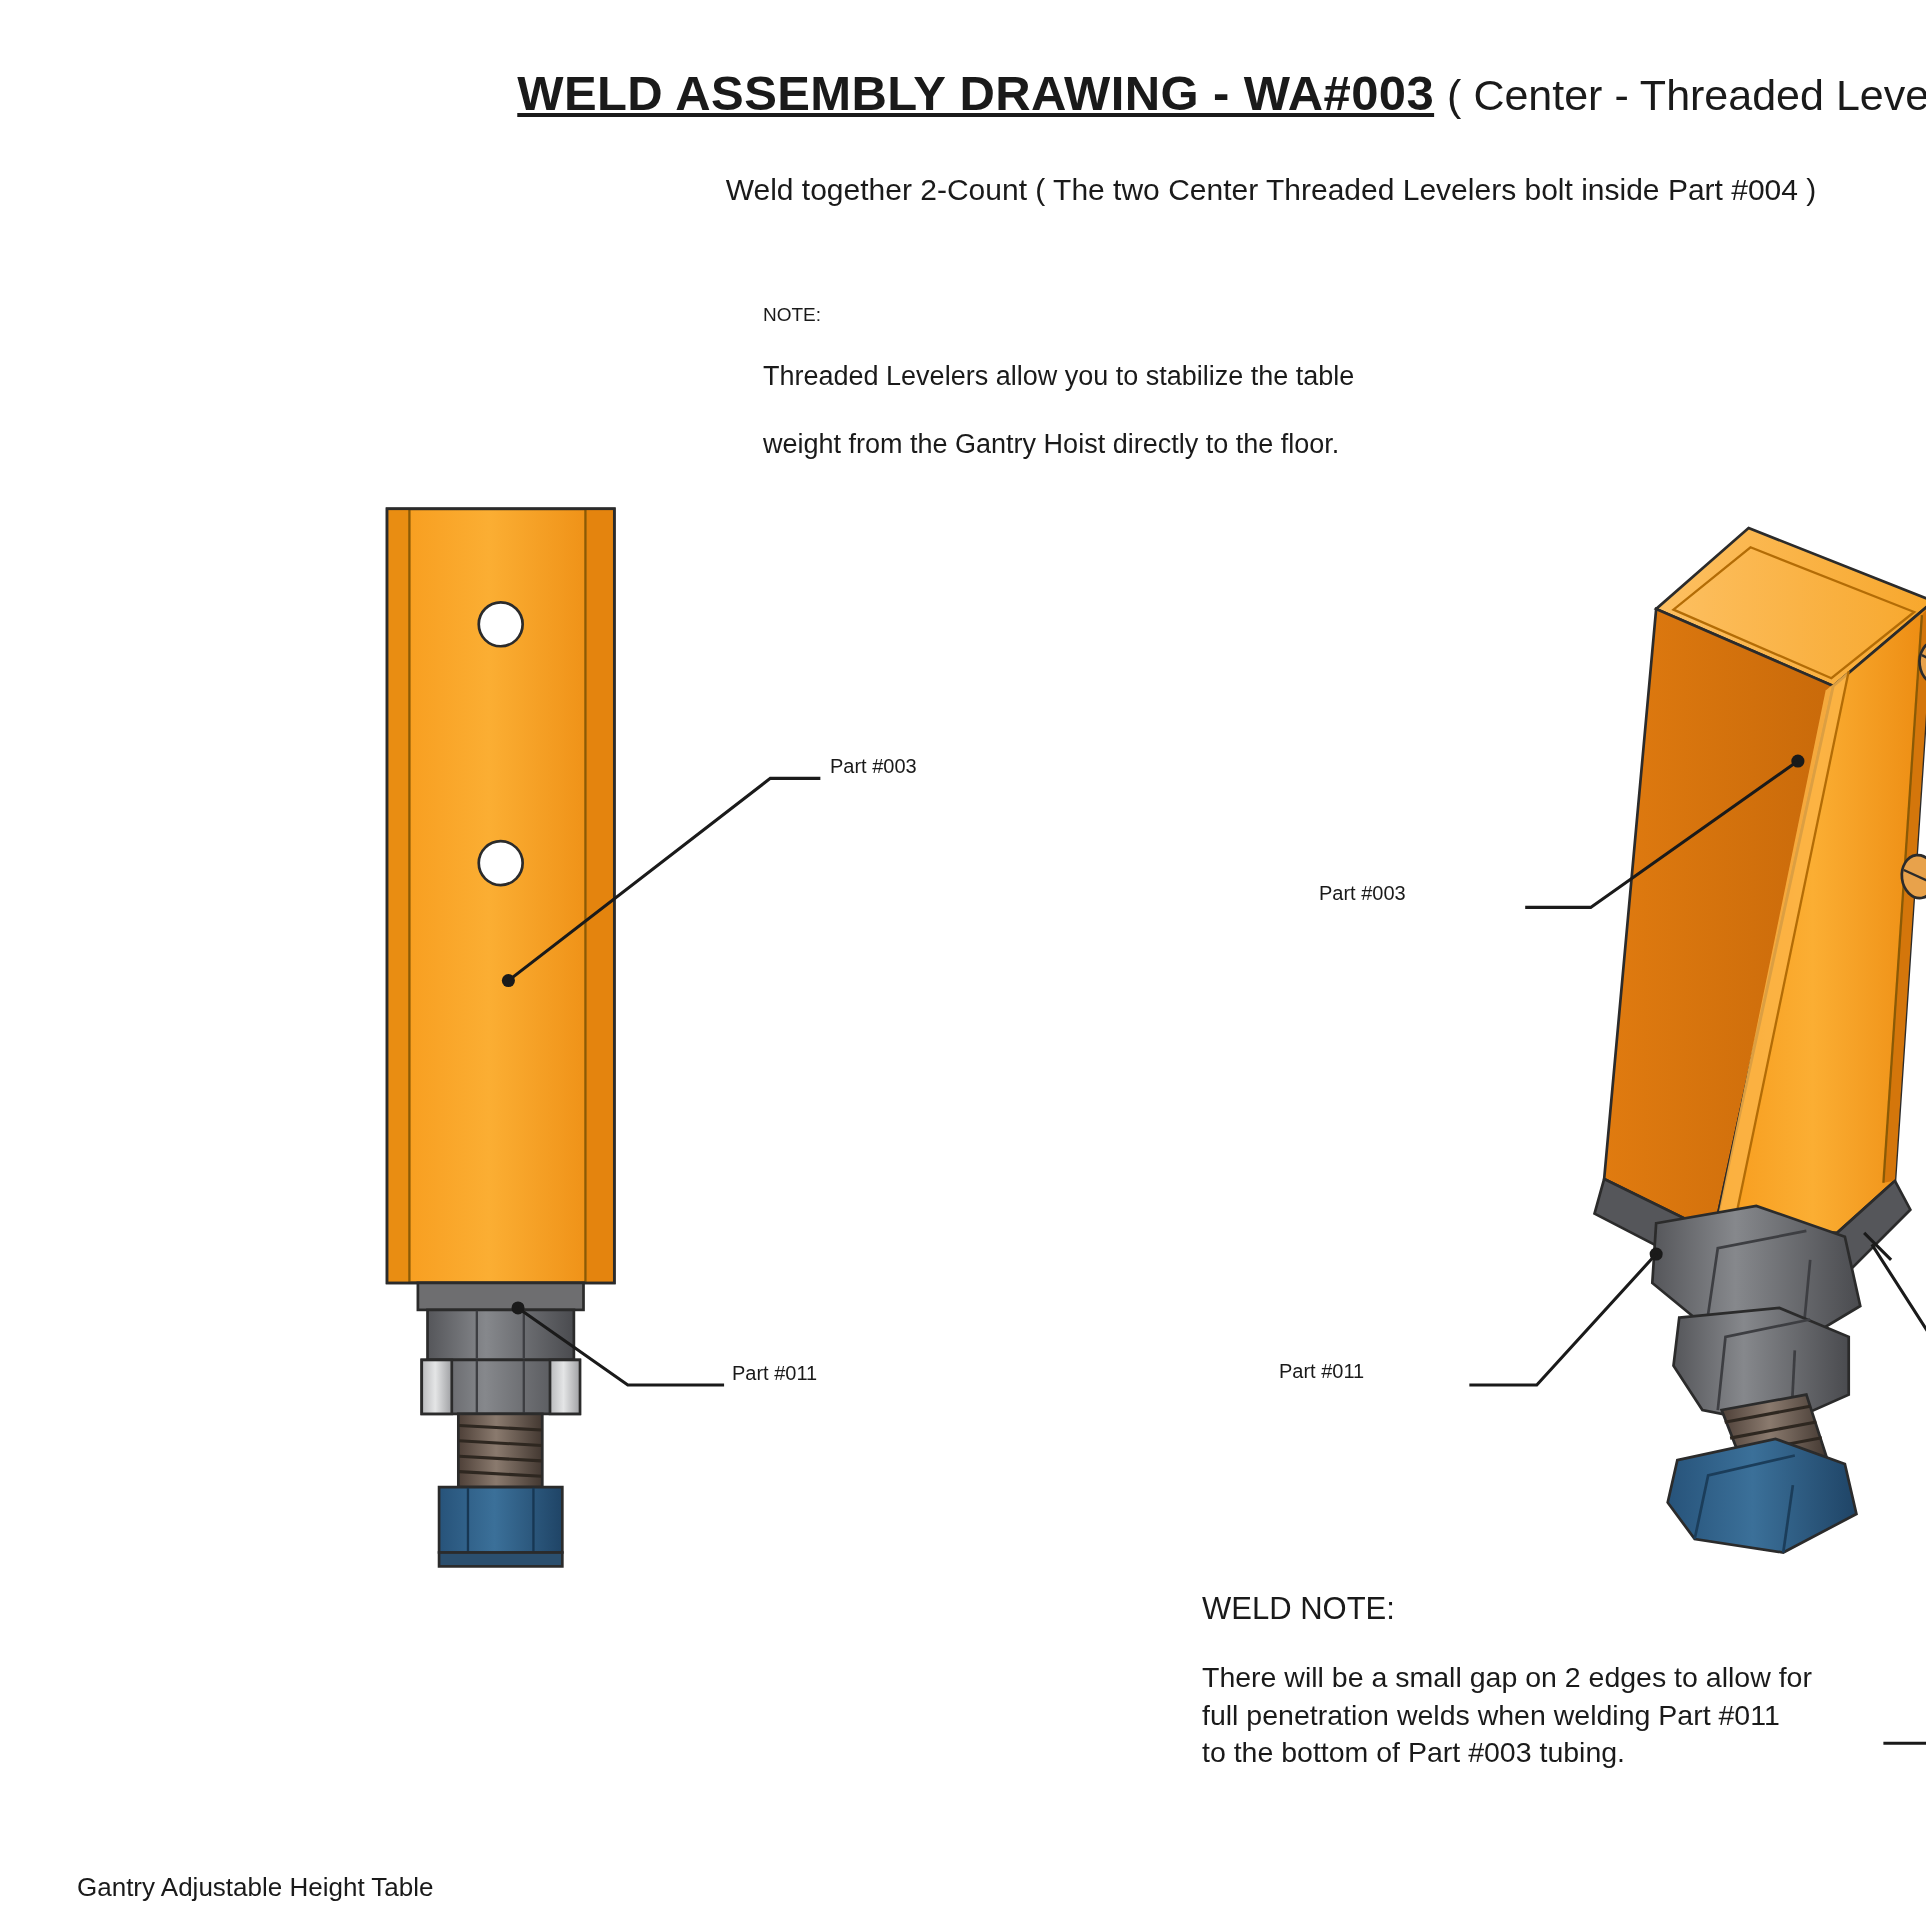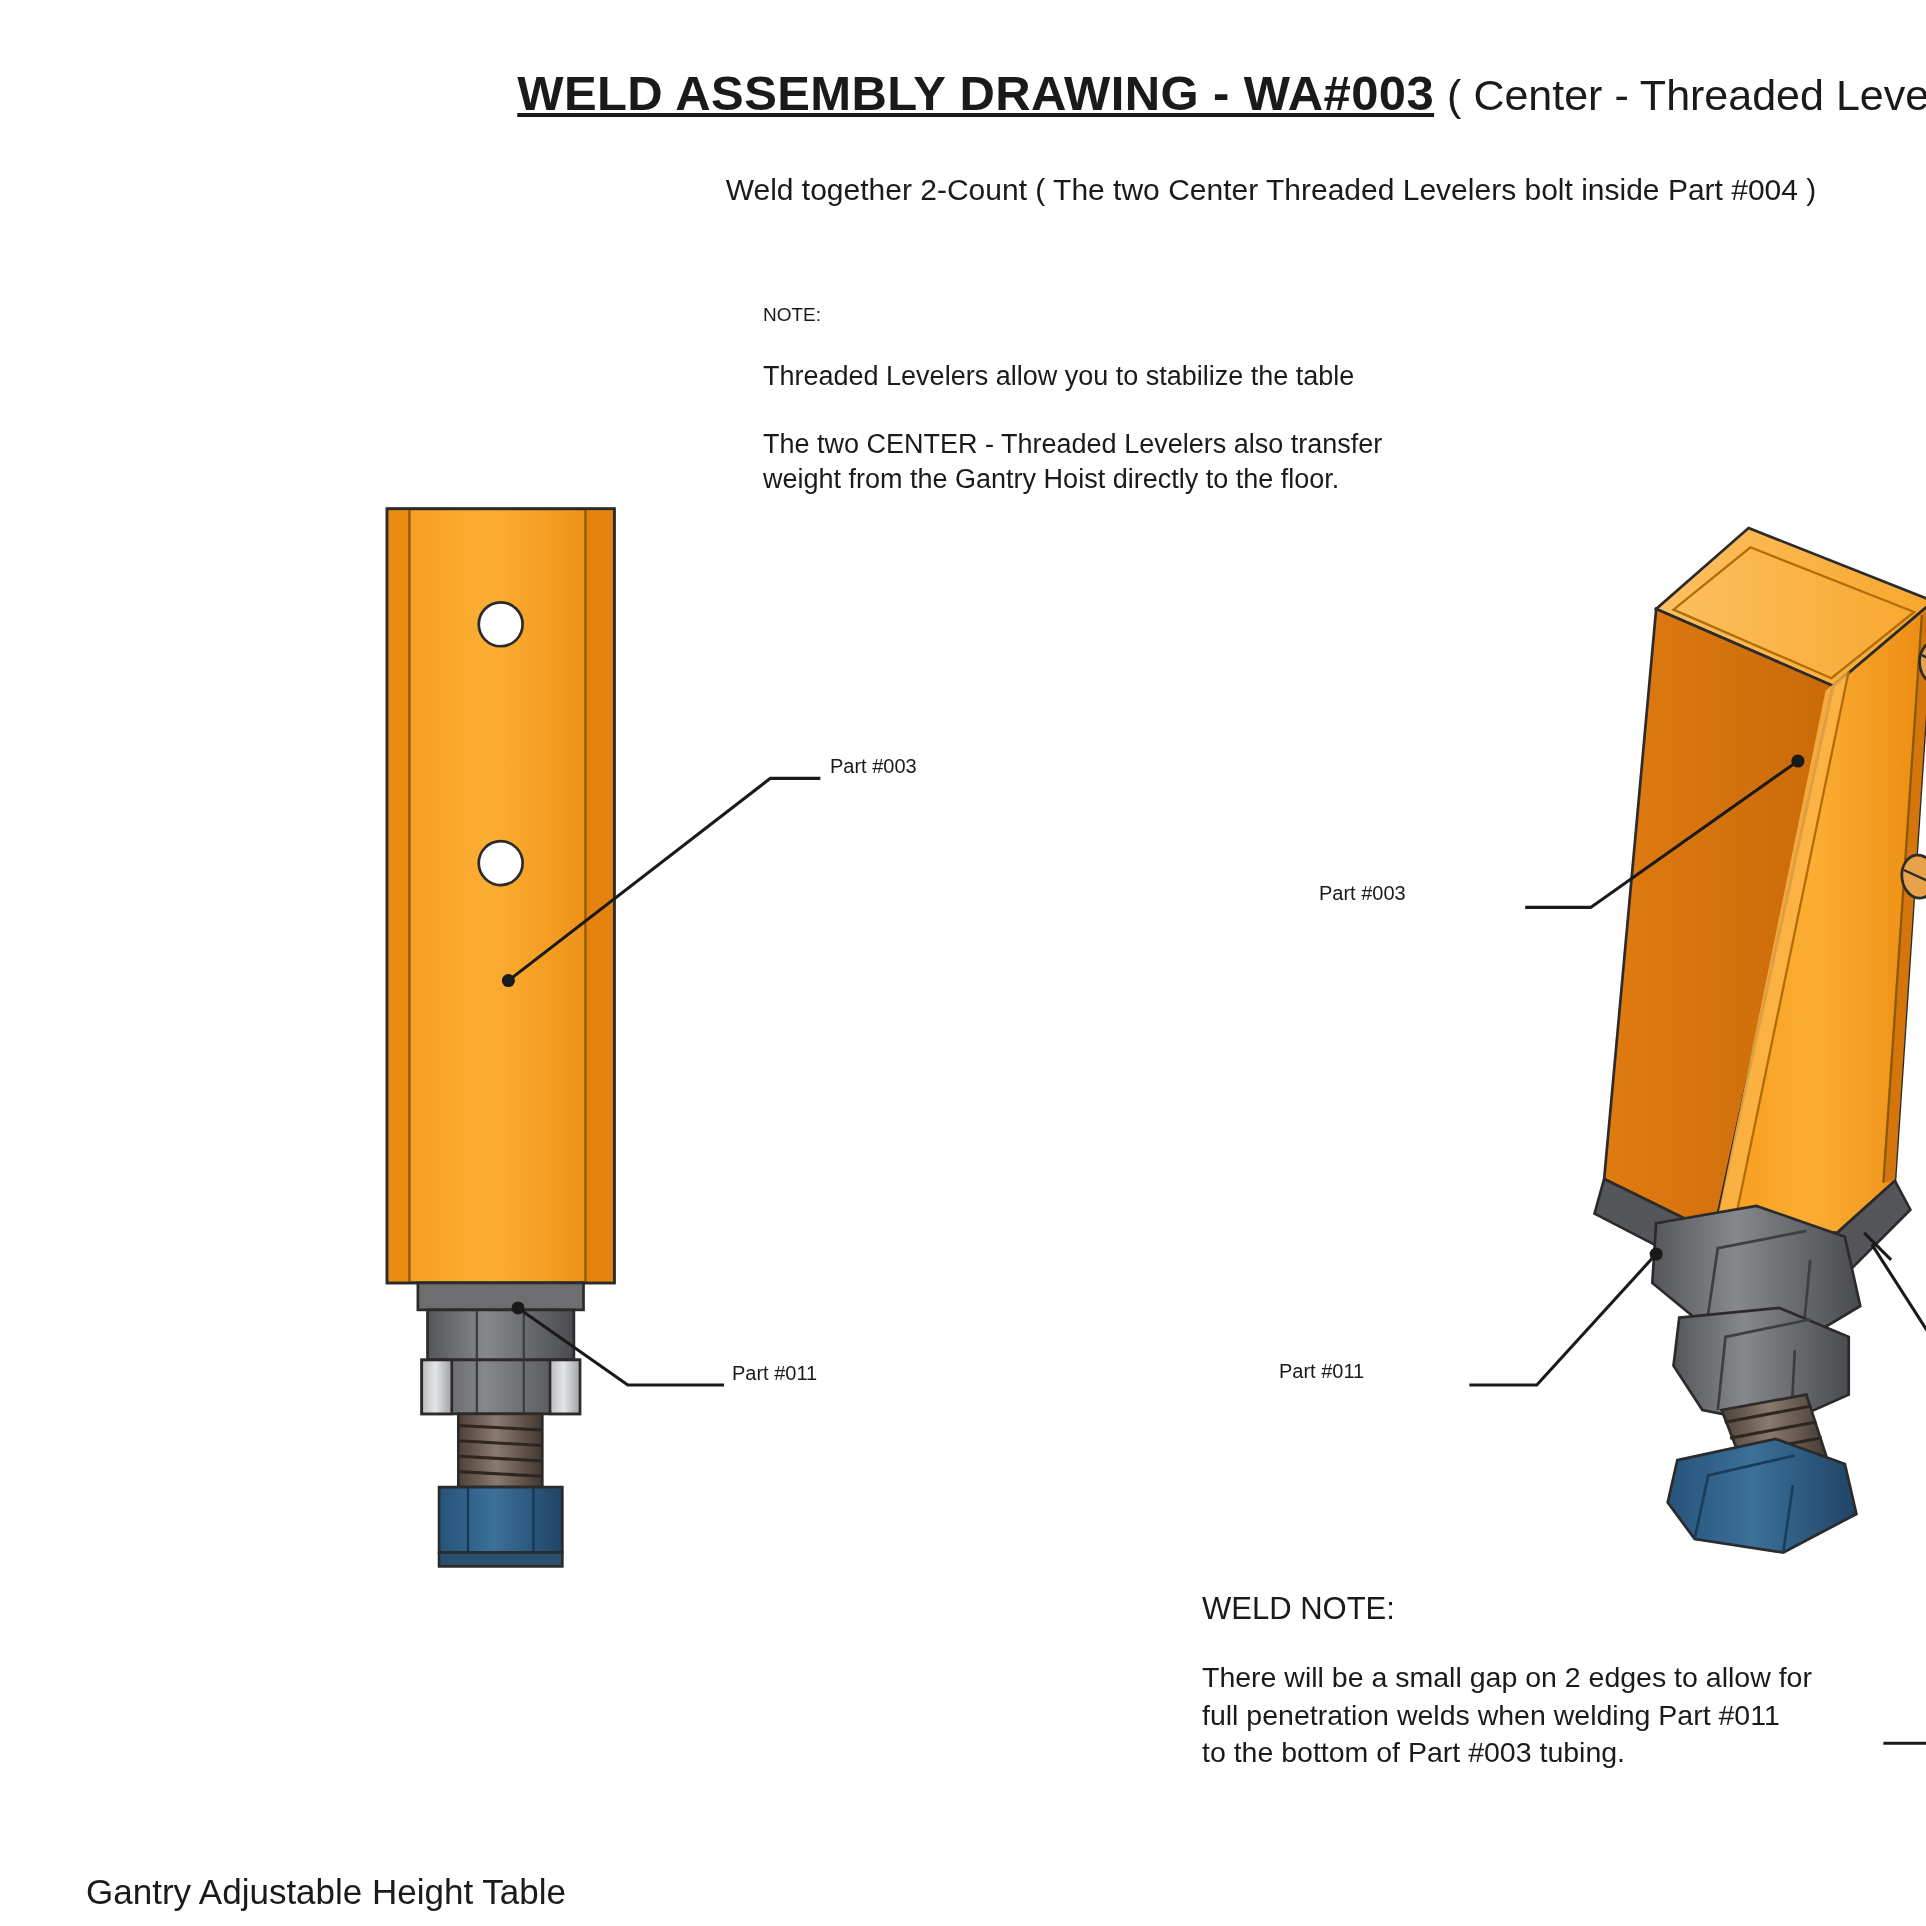--- a/index.html
+++ b/index.html
@@ -85,23 +85,23 @@
   }
   .weldnote-para {
     font-size: 28.5px;
     line-height: 1.32;
     white-space: nowrap;
   }
 
   
   .footer-left {
     position: absolute;
-    left: 86px;
+    left: 77px;
     top: 1872px;
-    font-size: 35px;
+    font-size: 26px;
   }
 
   
   .leader-label {
     position: absolute;
     font-size: 20px;
     white-space: nowrap;
   }
   #label-part003-left { left: 830px; top: 755px; }
   #label-part011-left { left: 732px; top: 1362px; }
@@ -126,21 +126,20 @@
     <span class="title-main">WELD ASSEMBLY DRAWING - WA#003</span><span class="title-sub">( Center - Threaded Levelers )</span>
   </div>
   <div class="subtitle">Weld together 2-Count  ( The two Center Threaded Levelers bolt inside Part #004 )</div>
 
   <div class="note-block">
     <div class="note-head">NOTE:</div>
     <div class="note-para">
       <div>Threaded Levelers allow you to stabilize the table</div>
     </div>
     <div class="note-para">
-      <div>The two CENTER - Threaded Levelers also transfer</div>
       <div>weight from the Gantry Hoist directly to the floor.</div>
     </div>
   </div>
 
   <div class="weldnote-block">
     <div class="weldnote-head">WELD NOTE:</div>
     <div class="weldnote-para">
       <div>There will be a small gap on 2 edges to allow for</div>
       <div>full penetration welds when welding Part #011</div>
       <div>to the bottom of Part #003 tubing.</div>

